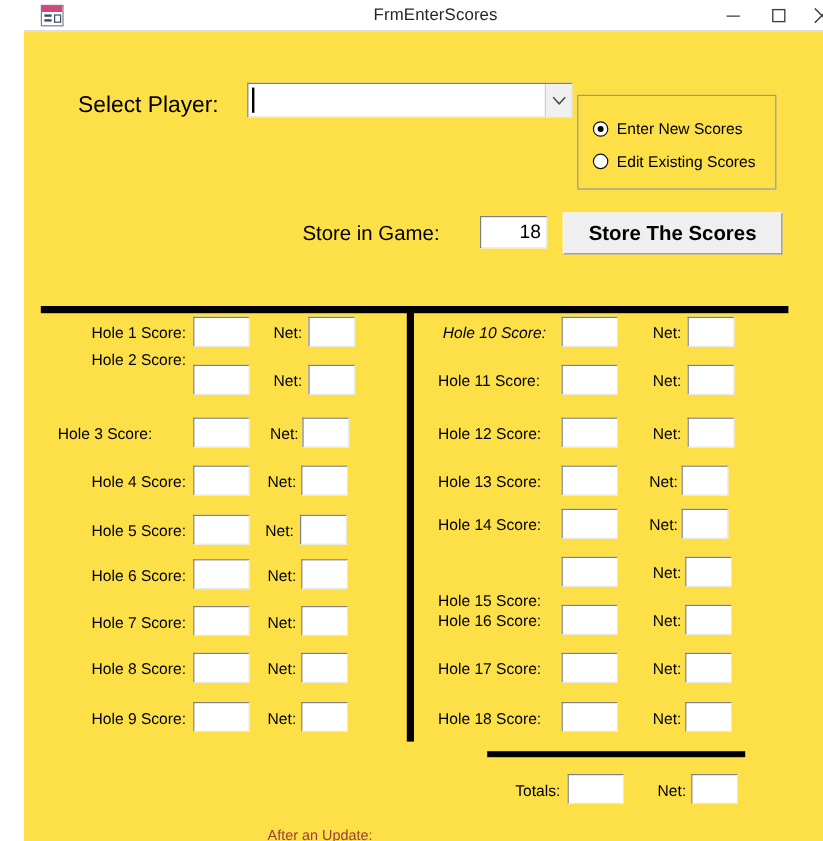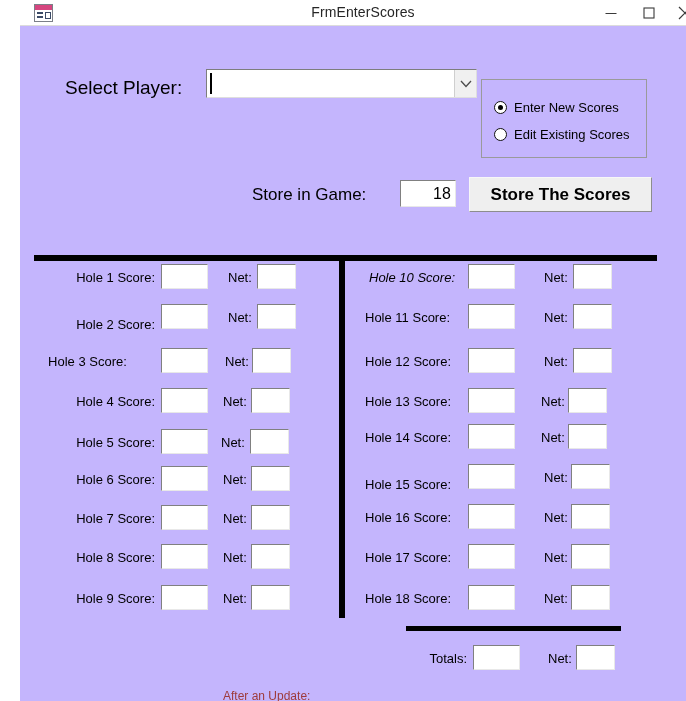--- a/index.html
+++ b/index.html
@@ -72,21 +72,21 @@
   .winbtn svg { position:absolute; left:50%; top:50%; transform: translate(-50%,-50%); }
   #btn-min { right: 76px; }
   #btn-max { right: 38px; }
   #btn-close { right: 2px; }
 
   
   #form-body {
     position: absolute;
     left: 0; top: 26px;
     width: 667px; height: 675px;
-    background: #c4b5fd;
+    background: #fde047;
     border-right: 1px solid #d9d9d9;
     box-sizing: border-box;
     overflow: hidden;
   }
 
   .lbl {
     position: absolute;
     color: #000000;
     font-size: 13px;
     white-space: nowrap;
@@ -348,21 +348,21 @@
     <div id="rule-totals"></div>
 
     <div id="rows-left">
         <div>
           <div class="lbl score-label" style="position: absolute; top: 245px; white-space: nowrap; left: 0px; width: 135px; text-align: right;">Hole 1 Score:</div>
           <div class="tbox score-box" style="left: 141px; top: 238px;"></div>
           <div class="lbl net-label" style="left: 208px; top: 245px;">Net:</div>
           <div class="tbox net-box" style="left: 237px; top: 238px;"></div>
         </div>
         <div>
-          <div class="lbl score-label" style="position: absolute; top: 292px; white-space: nowrap; left: 0px; width: 135px; text-align: right;">Hole 2 Score:</div>
+          <div class="lbl score-label" style="position: absolute; top: 267px; white-space: nowrap; left: 0px; width: 135px; text-align: right;">Hole 2 Score:</div>
           <div class="tbox score-box" style="left: 141px; top: 278px;"></div>
           <div class="lbl net-label" style="left: 208px; top: 285px;">Net:</div>
           <div class="tbox net-box" style="left: 237px; top: 278px;"></div>
         </div>
         <div>
           <div class="lbl score-label" style="position: absolute; top: 329px; white-space: nowrap; left: 0px; width: 135px; text-align: center;">Hole 3 Score:</div>
           <div class="tbox score-box" style="left: 141px; top: 322px;"></div>
           <div class="lbl net-label" style="left: 205px; top: 329px;">Net:</div>
           <div class="tbox net-box" style="left: 232px; top: 322px;"></div>
         </div>
@@ -428,21 +428,21 @@
           <div class="lbl net-label" style="left: 521px; top: 369px;">Net:</div>
           <div class="tbox net-box" style="left: 548px; top: 362px;"></div>
         </div>
         <div>
           <div class="lbl score-label" style="position: absolute; top: 405px; white-space: nowrap; left: 345px;">Hole 14 Score:</div>
           <div class="tbox score-box" style="left: 448px; top: 398px;"></div>
           <div class="lbl net-label" style="left: 521px; top: 405px;">Net:</div>
           <div class="tbox net-box" style="left: 548px; top: 398px;"></div>
         </div>
         <div>
-          <div class="lbl score-label" style="position: absolute; top: 452px; white-space: nowrap; left: 345px;">Hole 15 Score:</div>
+          <div class="lbl score-label" style="position: absolute; top: 468px; white-space: nowrap; left: 345px;">Hole 15 Score:</div>
           <div class="tbox score-box" style="left: 448px; top: 438px;"></div>
           <div class="lbl net-label" style="left: 524px; top: 445px;">Net:</div>
           <div class="tbox net-box" style="left: 551px; top: 438px;"></div>
         </div>
         <div>
           <div class="lbl score-label" style="position: absolute; top: 485px; white-space: nowrap; left: 345px;">Hole 16 Score:</div>
           <div class="tbox score-box" style="left: 448px; top: 478px;"></div>
           <div class="lbl net-label" style="left: 524px; top: 485px;">Net:</div>
           <div class="tbox net-box" style="left: 551px; top: 478px;"></div>
         </div>

